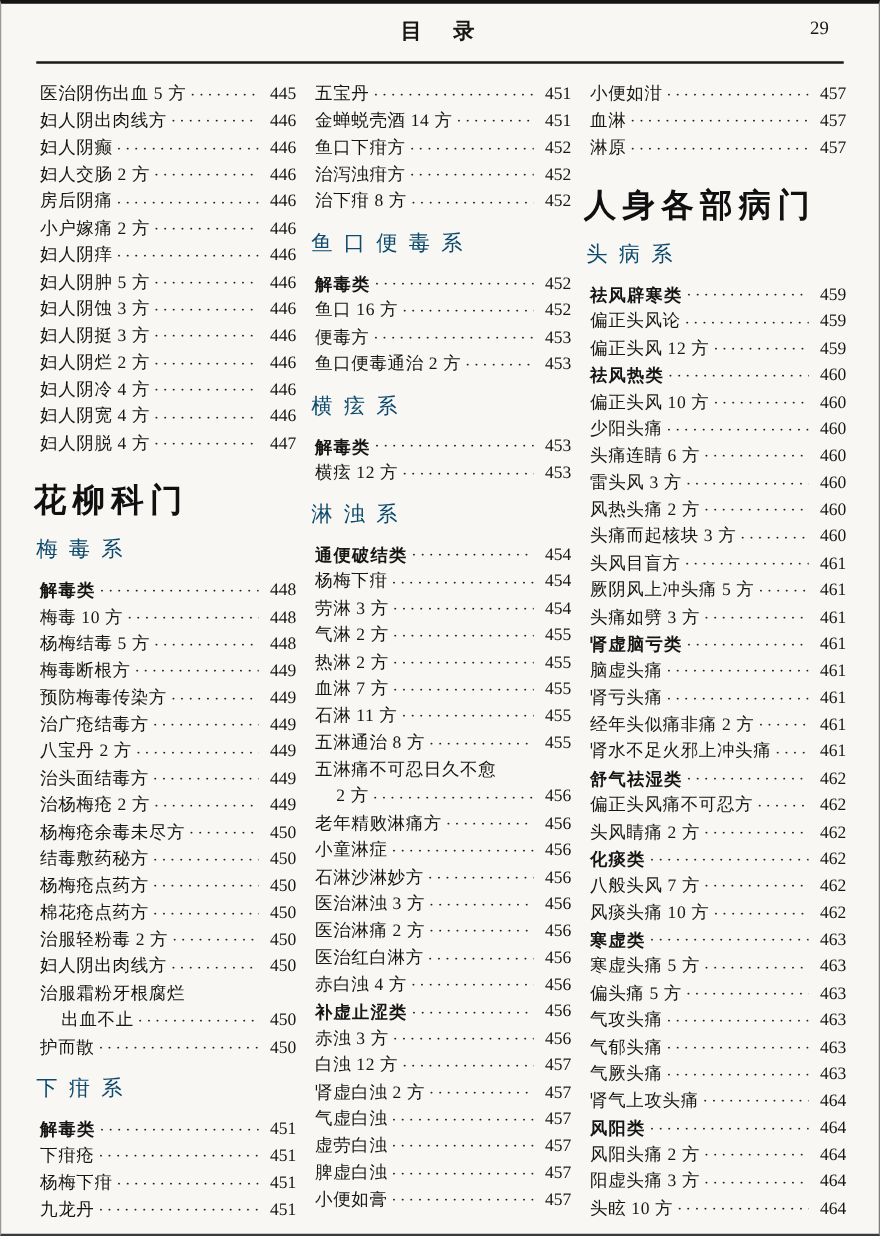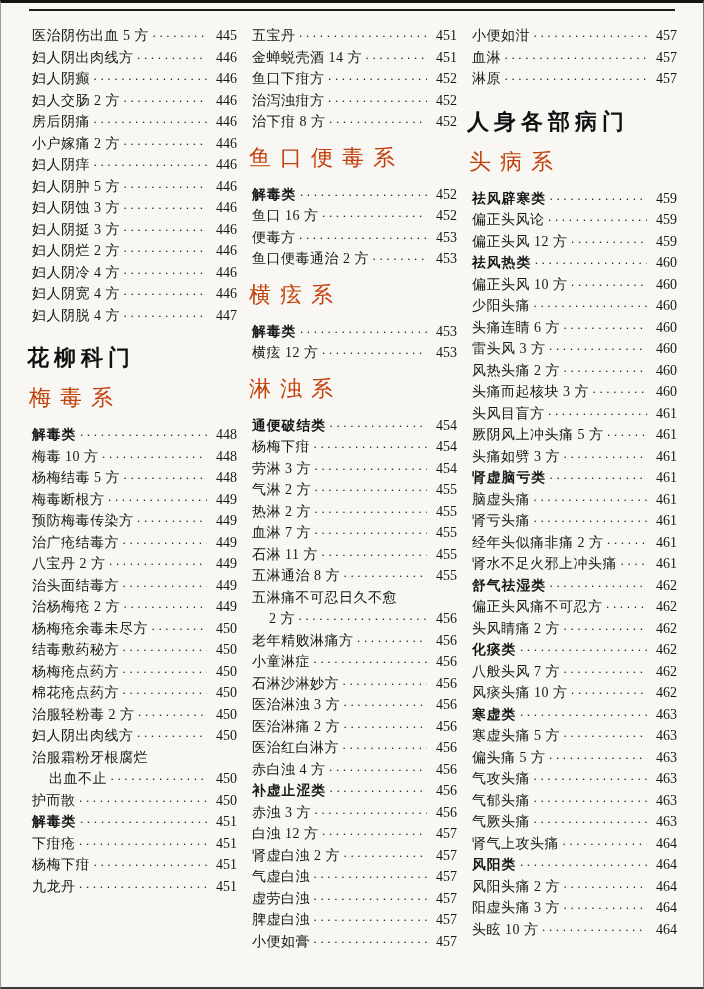--- a/index.html
+++ b/index.html
@@ -49,33 +49,37 @@
   }
   .row .pg { flex-shrink:0; min-width:28px; text-align:right; padding-left:2px; }
   .row.cat .label {
     font-family:"Liberation Sans","DejaVu Sans",sans-serif;
     font-weight:bold; font-size:13.8px; letter-spacing:1px;
   }
   .row.wrap1 .label { padding-right:0; }
   .row.wrap2 .label { padding-left:17px; }
   .part-header {
     font-family:Liberation Serif, serif;
-    font-weight:bold; font-size:22px; letter-spacing:5px;
+    font-weight:bold; font-size:26px; letter-spacing:5px;
     margin:17px 0 7px 0; color:#101010;
   }
   .series-header {
     font-family:"Liberation Serif","DejaVu Serif",serif;
-    font-size:22px; letter-spacing:9px;
-    margin:10px 0 11px 2px; color:#c2410c;
+    font-size:17px; letter-spacing:9px;
+    margin:10px 0 11px 2px; color:#0c4a6e;
   }
 </style>
 </head>
 <body>
 
 <div class="page">
+  <div class="header">
+    <div class="doc-title">目　录</div>
+    <div class="page-number">29</div>
+  </div>
   <div class="header-rule"></div>
   <div class="content">
     <div class="col">
         <div class="row">
           <span class="label">医治阴伤出血 5 方</span>
           <span class="dots"></span>
           <span class="pg">445</span>
         </div>
         <div class="row">
           <span class="label">妇人阴出肉线方</span>
@@ -225,20 +229,21 @@
         <div class="row wrap2">
           <span class="label">出血不止</span>
           <span class="dots"></span>
           <span class="pg">450</span>
         </div>
         <div class="row">
           <span class="label">护而散</span>
           <span class="dots"></span>
           <span class="pg">450</span>
         </div>
+        <div class="series-header">下疳系</div>
         <div class="row cat">
           <span class="label">解毒类</span>
           <span class="dots"></span>
           <span class="pg">451</span>
         </div>
         <div class="row">
           <span class="label">下疳疮</span>
           <span class="dots"></span>
           <span class="pg">451</span>
         </div>

